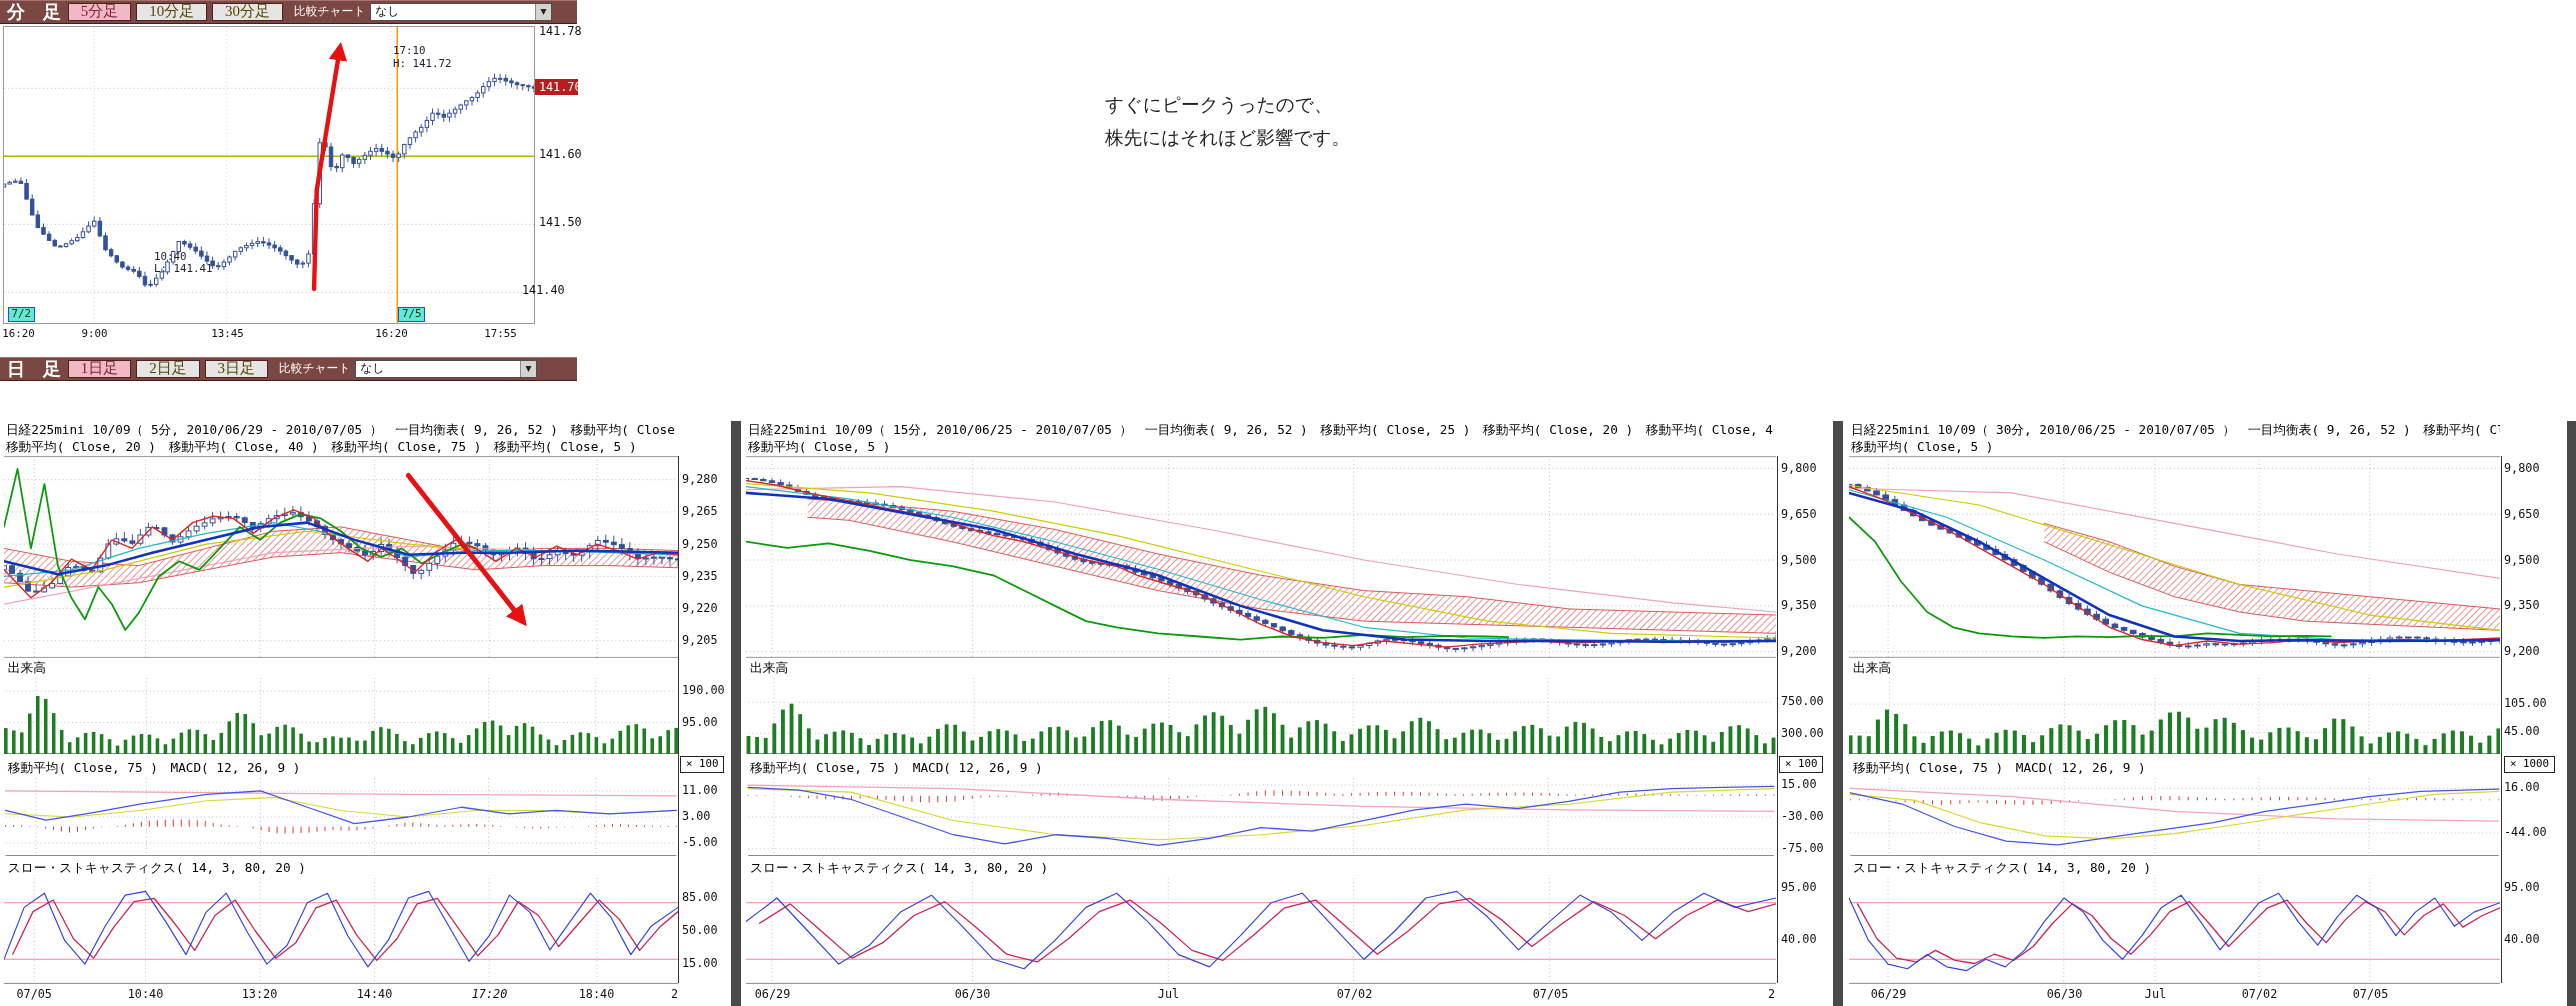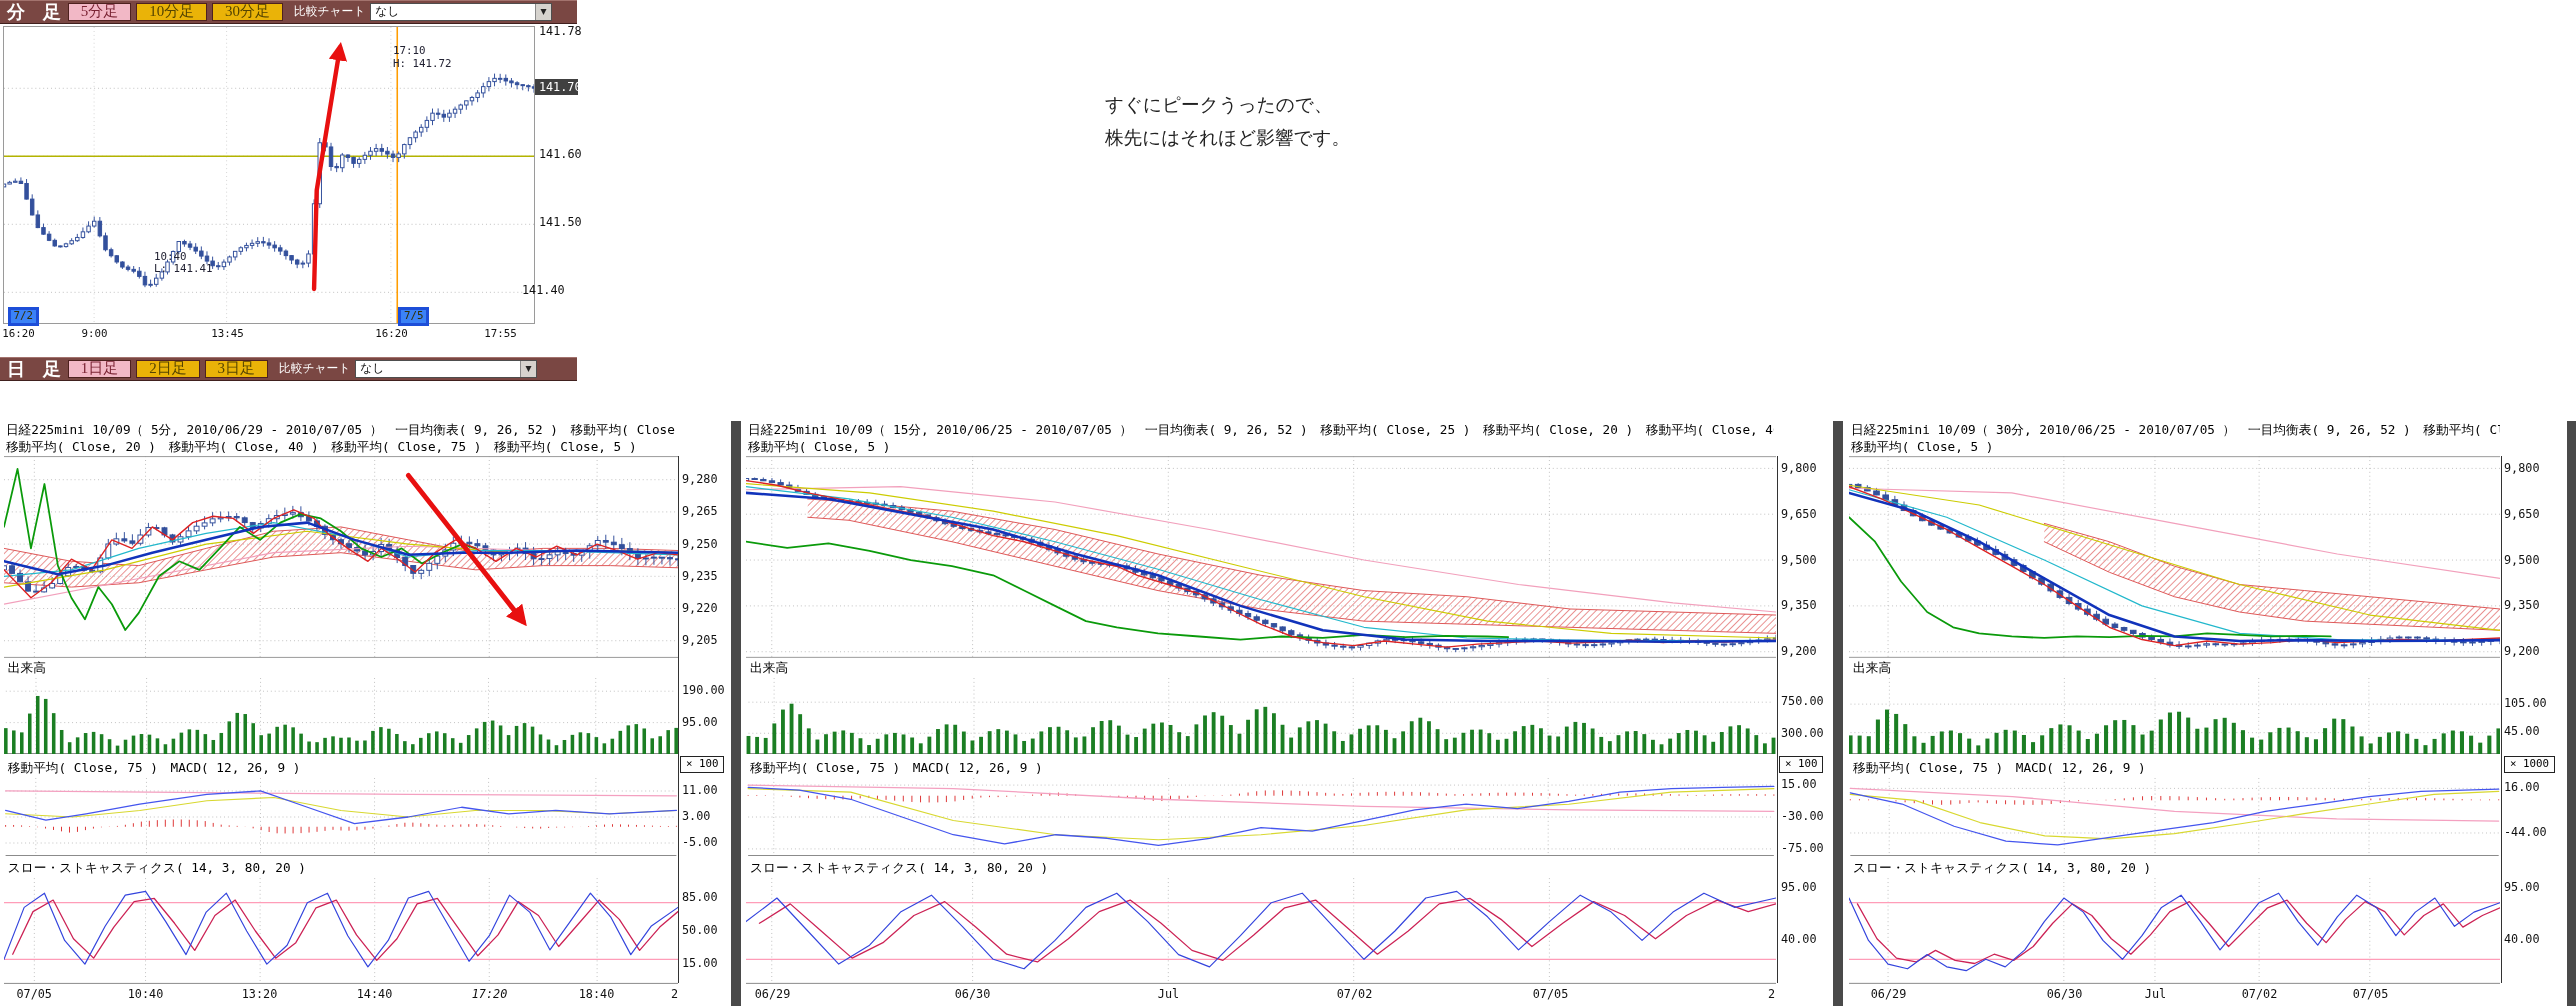--- a/index.html
+++ b/index.html
@@ -3,33 +3,33 @@
 <meta charset="utf-8">
 <style>
 *{margin:0;padding:0;box-sizing:border-box}
 html,body{background:#fff}
 body{font-family:"DejaVu Sans","Liberation Sans",sans-serif}
 #app{position:relative;width:2576px;height:1007px;background:#fff;overflow:hidden}
 .tabbar{position:absolute;left:0;width:577px;height:23.5px;background:#7a4743;border-top:1px solid #a3736e;border-bottom:1px solid #40201e;display:flex;align-items:center;gap:4.9px;padding:0 6.9px}
 .tabbar .grp{color:#fff;font-weight:bold;font-size:18px;white-space:nowrap;margin-right:2px}
 .tab{height:17.6px;line-height:15.7px;padding:0 12px;font-size:15px;border:1px solid #4e211f;white-space:nowrap;cursor:pointer;font-family:Liberation Serif, serif}
 .tab.pink{background:#f2b8c6;color:#7a2333}
-.tab.yellow{background:#eab308;color:#554400}
+.tab.yellow{background:#e5e5e5;color:#554400}
 .cmp{color:#fff;font-size:11.8px;margin-left:5.9px;white-space:nowrap}
 .combo{display:flex;align-items:center;width:182px;height:17.6px;background:#fff;border:1px solid #4e4e4e}
 .combo .val{flex:1;font-size:11.8px;padding-left:3.9px;color:#111;white-space:nowrap;overflow:hidden}
 .combo .btn{width:16.7px;height:15.7px;background:#d6d3ce;border-left:1px solid #8a8a8a;font-size:7.8px;display:flex;align-items:center;justify-content:center;color:#222}
 #bond{position:absolute;left:2.9px;top:25.5px;width:532px;height:298px;border:1px solid #9a9a9a;background:#fff}
 #note{position:absolute;left:1105px;top:88px;font-size:18.6px;line-height:33px;color:#222;white-space:nowrap}
 .ptitle{position:absolute;font-size:12.7px;color:#000;white-space:nowrap;overflow:hidden;font-family:"DejaVu Sans Mono","DejaVu Sans",sans-serif}
 .sec-label{position:absolute;font-size:12.7px;color:#000;white-space:nowrap;font-family:"DejaVu Sans Mono","DejaVu Sans",sans-serif}
 .lab{position:absolute;font:11.8px "DejaVu Sans Mono","DejaVu Sans Mono",monospace;color:#111;white-space:nowrap}
 .xlab{text-align:center}
 .tsm{font-size:10.8px}
-.chip{position:absolute;font:10.8px "DejaVu Sans Mono",monospace;background:#3b82f6;border:3px solid #1d4ed8;padding:0 2.9px;color:#322f00;line-height:12.7px}
+.chip{position:absolute;font:10.8px "DejaVu Sans Mono",monospace;background:#5eead4;border:1px solid #1d4ed8;padding:0 2.9px;color:#322f00;line-height:12.7px}
 .ptag{position:absolute;font:11.8px "DejaVu Sans Mono",monospace;background:#1a46d8;color:#fff;padding:1px 3.9px;width:43px;text-align:right}
 .annot{position:absolute;font:10.8px "DejaVu Sans Mono",monospace;color:#223;line-height:12.7px;white-space:nowrap}
 .badge{position:absolute;font:10.8px "DejaVu Sans Mono",monospace;border:1px solid #222;background:#fdfdfd;padding:0 4.9px;height:16.7px;line-height:14.7px;color:#000;white-space:nowrap}
 .vdiv{position:absolute;top:421px;height:586px;background:#4a4a4a}
 .axline{position:absolute;top:456px;height:527px;width:1px;background:#333}
 </style>
 </head>
 <body>
 
 <div id="app">
@@ -297,21 +297,21 @@
   <div class="sec-label" style="left:1853px;top:760px">移動平均( Close, 75 )　MACD( 12, 26, 9 )</div>
   <div class="sec-label" style="left:1853px;top:860px">スロー・ストキャスティクス( 14, 3, 80, 20 )</div>
   <div class="badge" style="left:2504px;top:756px">× 1000</div>
   <div class="axline" style="left:2501px"></div>
   <div class="vdiv" style="left:2567px;width:8.8px"></div>
 
 <div class="lab" style="left: 539px; top: 24.4px;">141.78</div>
     <div class="lab" style="left: 539px; top: 147px;">141.60</div>
     <div class="lab" style="left: 539px; top: 215px;">141.50</div>
     <div class="lab" style="left: 522px; top: 283px;">141.40</div>
-    <div class="ptag" style="left: 535px; top: 79px; background: #404040;">141.70</div>
+    <div class="ptag" style="left: 535px; top: 79px; background: #b91c1c;">141.70</div>
     <div class="lab xlab tsm" style="left: 1px; top: 327px; width: 35px;">16:20</div>
     <div class="lab xlab tsm" style="left: 77px; top: 327px; width: 35px;">9:00</div>
     <div class="lab xlab tsm" style="left: 210px; top: 327px; width: 35px;">13:45</div>
     <div class="lab xlab tsm" style="left: 374px; top: 327px; width: 35px;">16:20</div>
     <div class="lab xlab tsm" style="left: 483px; top: 327px; width: 35px;">17:55</div>
     <div class="chip" style="left: 7.5px; top: 307px;">7/2</div>
     <div class="chip" style="left: 398px; top: 307px;">7/5</div>
     <div class="annot" style="left: 393px; top: 45px;">17:10</div>
     <div class="annot" style="left: 393px; top: 58px;">H: 141.72</div>
     <div class="annot" style="left: 154px; top: 251px;">10:40</div>

